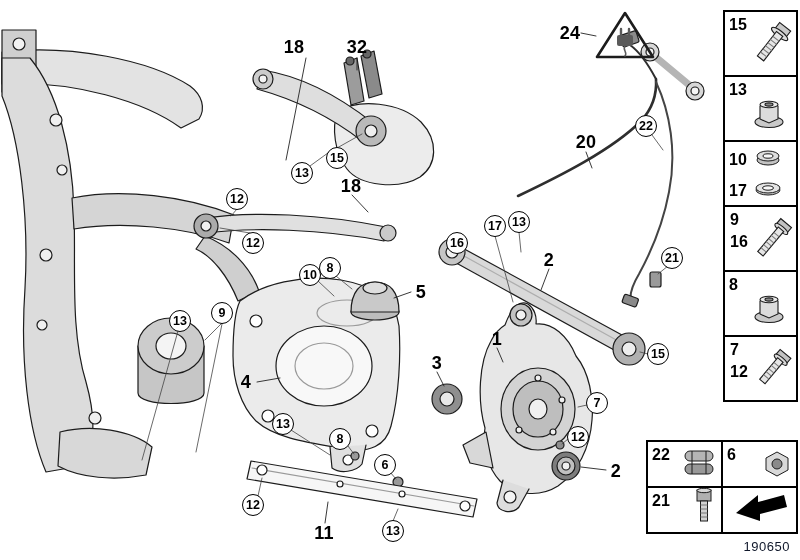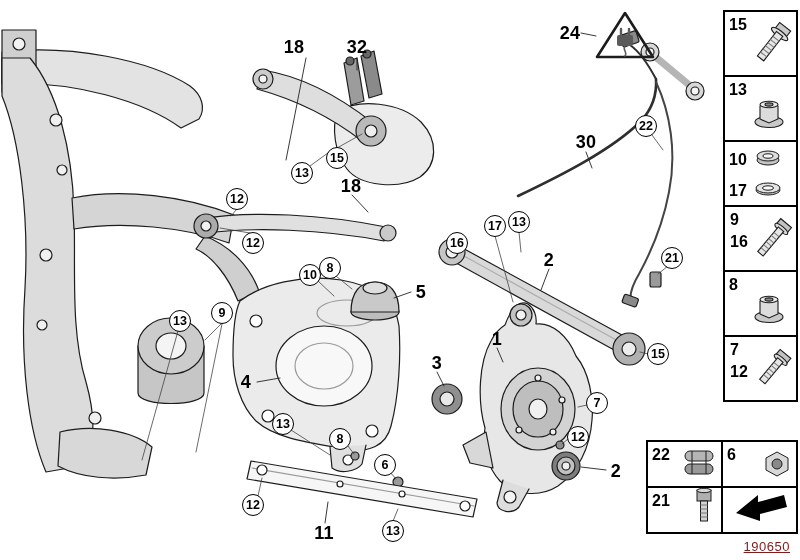--- a/index.html
+++ b/index.html
@@ -22,21 +22,21 @@
   .nums { position:absolute; left:5px; top:2px; }
   .icon-br { position:absolute; right:1px; bottom:1px; }
   .icon-c  { position:absolute; right:6px; top:16px; }
   .wrow { display:flex; align-items:center; gap:5px; height:31px; }
 
   .legend-bottom { position:absolute; top:440px; right:2px; width:150px; z-index:6;
     display:grid; grid-template-columns:75px 75px; }
   .cell.small { height:48px; margin:0 0 -2px -2px; padding:2px 4px; }
   .cell.small .icon-br { right:2px; bottom:2px; }
 
-  .figure-id { position:absolute; right:10px; bottom:6px; z-index:6; font-size:13px; color:#7f1d1d; letter-spacing:.5px;text-decoration:underline; }
+  .figure-id { position:absolute; right:10px; bottom:6px; z-index:6; font-size:13px; color:#0f172a; letter-spacing:.5px; }
 </style>
 </head>
 <body>
 
 <div class="stage">
 
   <svg id="art" width="800" height="560" viewBox="0 0 800 560">
     <g stroke="#1c1c1c" stroke-width="1.2" stroke-linejoin="round" stroke-linecap="round">
 
       <g>
@@ -214,21 +214,21 @@
         <path d="M393,521 L398,509"></path>
       </g>
     </g>
   </svg>
 
   <div id="callout-layer">
       <div class="callout plain" style="left: 294px; top: 47px;">18</div>
       <div class="callout plain" style="left: 357px; top: 47px;">32</div>
       <div class="callout plain" style="left: 570px; top: 33px;">24</div>
       <div class="callout plain" style="left: 351px; top: 186px;">18</div>
-      <div class="callout plain" style="left: 586px; top: 142px;">30</div>
+      <div class="callout plain" style="left: 586px; top: 142px;">20</div>
       <div class="callout plain" style="left: 549px; top: 260px;">2</div>
       <div class="callout plain" style="left: 421px; top: 292px;">5</div>
       <div class="callout plain" style="left: 497px; top: 339px;">1</div>
       <div class="callout plain" style="left: 437px; top: 363px;">3</div>
       <div class="callout plain" style="left: 246px; top: 382px;">4</div>
       <div class="callout plain" style="left: 616px; top: 471px;">2</div>
       <div class="callout plain" style="left: 324px; top: 533px;">11</div>
       <div class="callout circled" style="left: 337px; top: 158px;">15</div>
       <div class="callout circled" style="left: 302px; top: 173px;">13</div>
       <div class="callout circled" style="left: 237px; top: 199px;">12</div>

